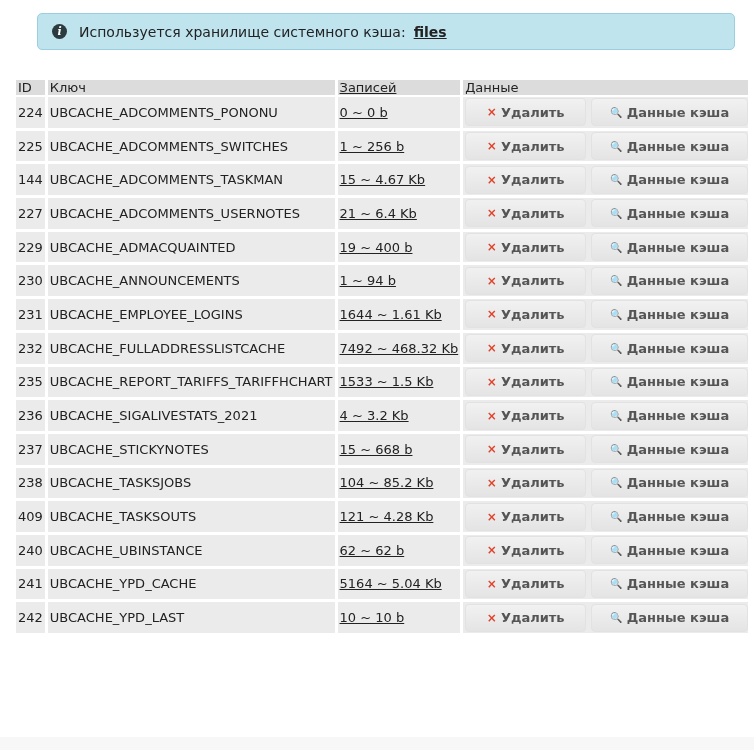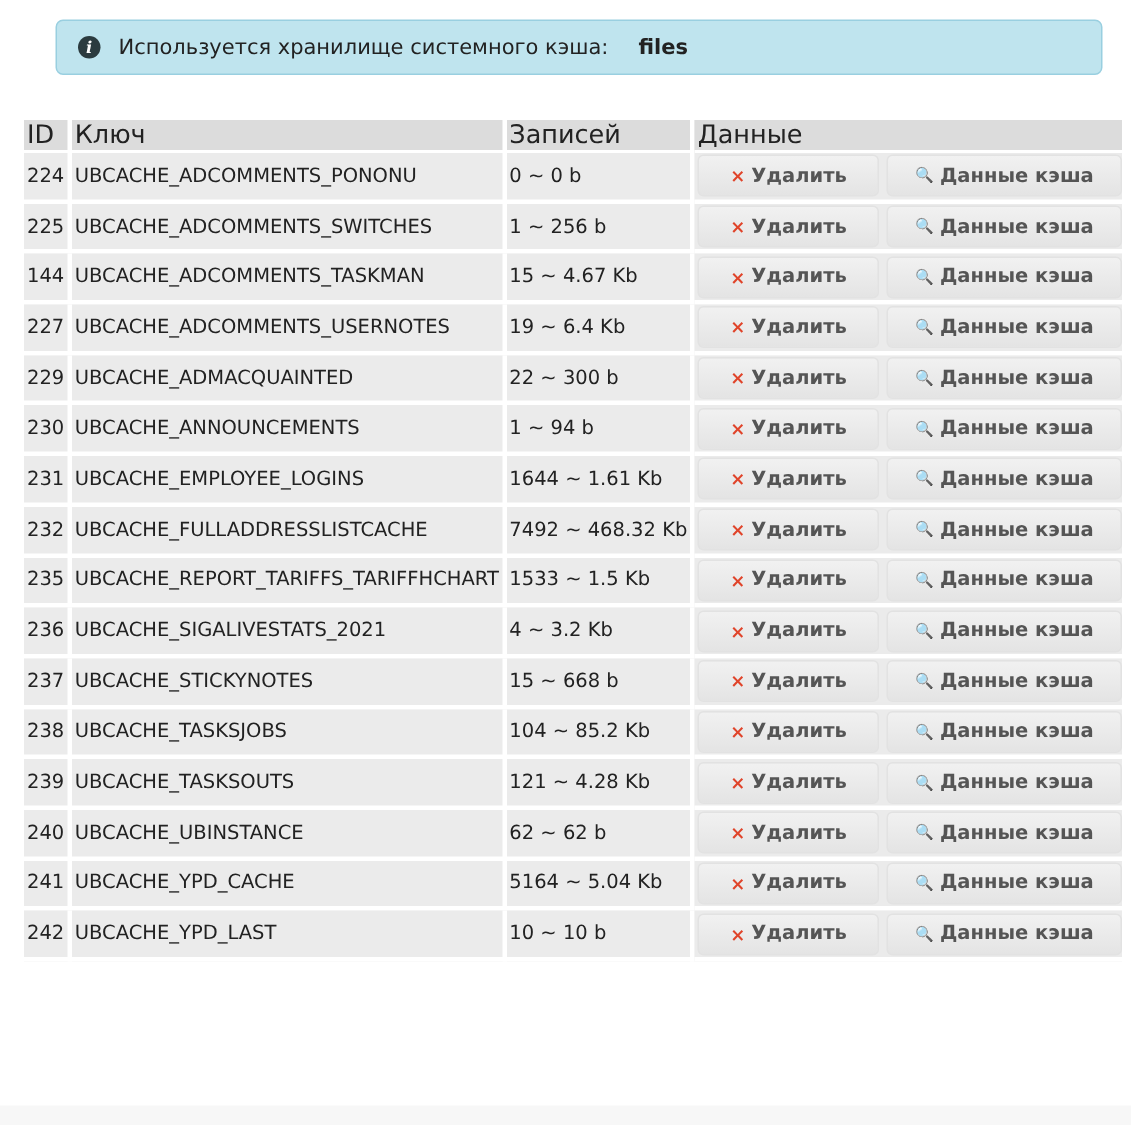--- a/index.html
+++ b/index.html
@@ -22,50 +22,50 @@
       color: #222;
       font-size: 14px;
     }
     .info-icon {
       width: 15px; height: 15px; border-radius: 50%;
       background: #2b3b3f; color: #fff;
       font-family: "DejaVu Serif", serif; font-style: italic; font-weight: bold;
       font-size: 11px; line-height: 15px; text-align: center;
       margin-right: 12px; flex: 0 0 auto;
     }
-    .info-text b { font-weight: bold; margin-left: 20px; }
+    .info-text b { font-weight: bold; margin-left: 8px; text-decoration: underline; }
 
     table.cache {
       position: absolute; left: 16px; top: 80px;
       width: 730px;
       border-collapse: separate;
       border-spacing: 0;
     }
     table.cache th {
       background: #dcdcdc;
       font-weight: normal; text-align: left;
-      font-size: 17px;
+      font-size: 13px;
       height: 17px; padding: 0 2px;
       border-right: 3px solid #fff;
       border-bottom: 2px solid #fff;
     }
     table.cache th:last-child { border-right: none; }
     table.cache td {
       background: #ebebeb;
       height: 33.7px;
       padding: 0 2px;
       border-right: 3px solid #fff;
       border-bottom: 3px solid #fff;
       white-space: nowrap;
       font-size: 13px;
     }
     table.cache td:last-child { border-right: none; padding: 0 0 0 2px; }
     .col-id { width: 28px; }
     .col-key { width: 294px; }
-    .col-rec { width: 122px; }
+    .col-rec { width: 122px; text-decoration: underline; }
     .btns { display: flex; gap: 5px; align-items: center; }
     .btn {
       height: 28px;
       border: 1px solid #e2e2e2;
       border-radius: 4px;
       background: linear-gradient(#f1f1f1, #e4e4e4);
       color: #555; font-weight: bold; font-size: 13px;
       display: flex; align-items: center; justify-content: center;
       cursor: pointer;
     }
@@ -148,40 +148,40 @@
           <span class="search-icon">🔍</span>
           <span>Данные кэша</span>
         </div>
       </div>
     </td>
   </tr>
 
   <tr>
     <td class="col-id">227</td>
     <td class="col-key">UBCACHE_ADCOMMENTS_USERNOTES</td>
-    <td class="col-rec">19 ~ 6.4 Kb</td>
+    <td class="col-rec">21 ~ 6.4 Kb</td>
     <td>
       <div class="btns">
         <div class="btn btn-del">
           <span class="del-icon">×</span>
           <span>Удалить</span>
         </div>
         <div class="btn btn-view">
           <span class="search-icon">🔍</span>
           <span>Данные кэша</span>
         </div>
       </div>
     </td>
   </tr>
 
 
   <tr>
     <td class="col-id">229</td>
     <td class="col-key">UBCACHE_ADMACQUAINTED</td>
-    <td class="col-rec">22 ~ 300 b</td>
+    <td class="col-rec">19 ~ 400 b</td>
     <td>
       <div class="btns">
         <div class="btn btn-del">
           <span class="del-icon">×</span>
           <span>Удалить</span>
         </div>
         <div class="btn btn-view">
           <span class="search-icon">🔍</span>
           <span>Данные кэша</span>
         </div>
@@ -311,21 +311,21 @@
         </div>
         <div class="btn btn-view">
           <span class="search-icon">🔍</span>
           <span>Данные кэша</span>
         </div>
       </div>
     </td>
   </tr>
 
   <tr>
-    <td class="col-id">239</td>
+    <td class="col-id">409</td>
     <td class="col-key">UBCACHE_TASKSOUTS</td>
     <td class="col-rec">121 ~ 4.28 Kb</td>
     <td>
       <div class="btns">
         <div class="btn btn-del">
           <span class="del-icon">×</span>
           <span>Удалить</span>
         </div>
         <div class="btn btn-view">
           <span class="search-icon">🔍</span>

